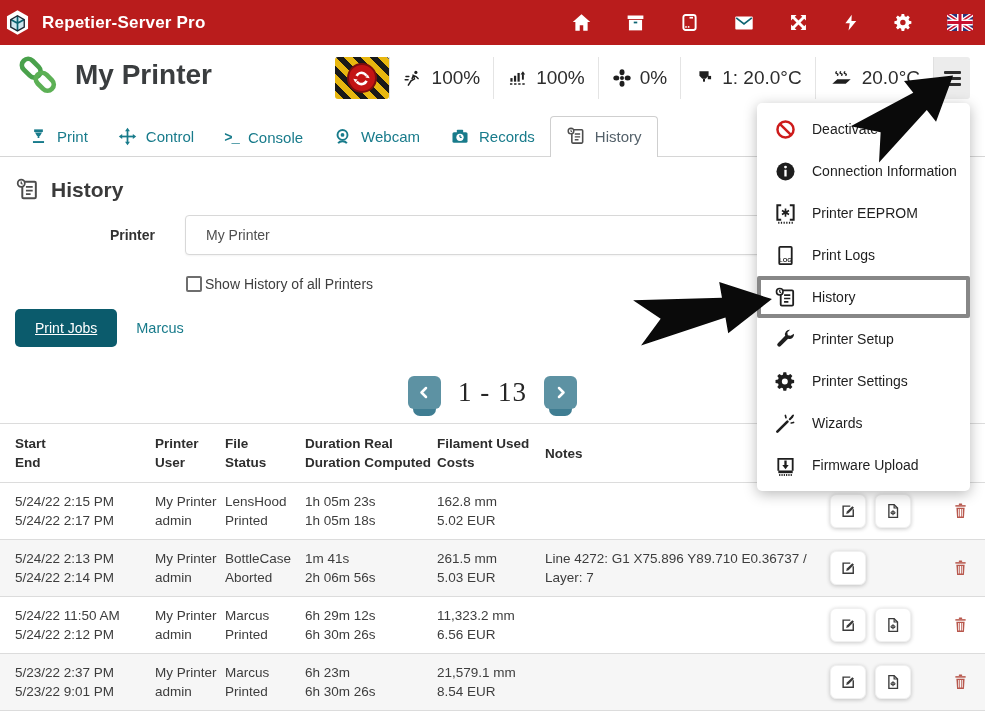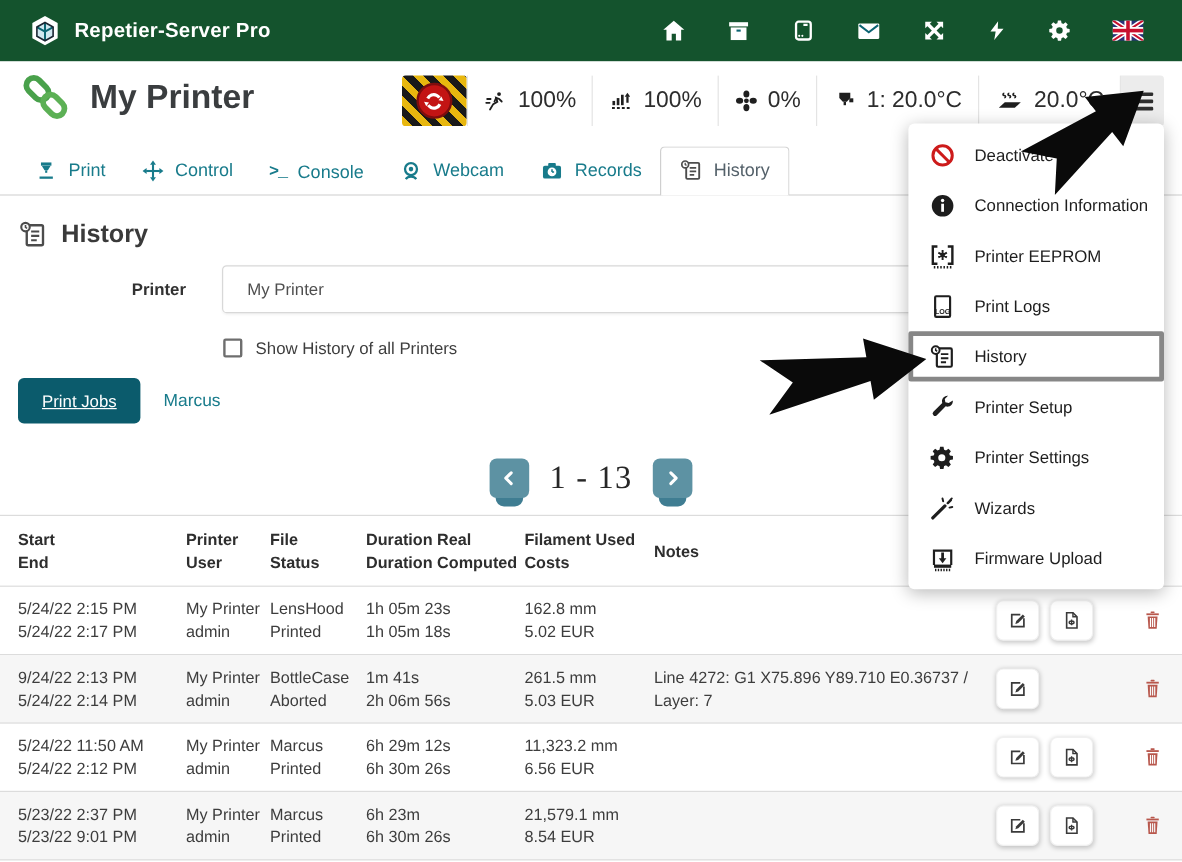--- a/index.html
+++ b/index.html
@@ -4,21 +4,21 @@
 <style>
   * { margin:0; padding:0; box-sizing:border-box; }
   html,body { width:985px; height:718px; }
   body {
     font-family:"Liberation Sans","DejaVu Sans",sans-serif;
     background:#fff; color:#333; overflow:hidden; position:relative;
   }
   svg { display:block; }
 
   
-  .navbar { height:51px; background:#14532d; display:flex; align-items:center; padding:0 24px; }
+  .navbar { height:45px; background:#b91c1c; display:flex; align-items:center; padding:0 4px; }
   .brand { color:#fff; font-size:17px; font-weight:600; margin-left:11px; letter-spacing:.2px; }
   .nav-icons { margin-left:auto; display:flex; align-items:center; gap:33px; padding-right:8px; }
   .nav-ic { color:#fff; cursor:pointer; }
 
   
   .pheader { height:60px; position:relative; display:flex; align-items:center; padding:0 15px; }
   .ptitle { font-size:28px; font-weight:700; color:#3a3d3f; margin-left:14px; }
 
   .statusbar { position:absolute; right:15px; top:12px; height:42px; display:flex; align-items:stretch; }
   .estop { width:54px; display:flex; align-items:center; justify-content:center; border-radius:3px; cursor:pointer;
@@ -47,21 +47,21 @@
   .h2row { display:flex; align-items:center; gap:11px; margin-top:20px; }
   .h2row svg { color:#4c4c4c; }
   .h2 { font-size:21px; font-weight:700; color:#3a3a3a; }
 
   .form-row { display:flex; margin-top:13px; }
   .form-label { width:140px; text-align:right; font-weight:700; font-size:14px; color:#323232; padding-top:12px; }
   .select-box { margin-left:30px; width:585px; height:40px; border:1px solid #d8d8d8; border-radius:4px;
     background:#fff; display:flex; align-items:center; padding:0 20px; font-size:14px; color:#4f4f4f;
     box-shadow:0 1px 2px rgba(0,0,0,.05); cursor:pointer; }
 
-  .checkbox-row { margin:21px 0 0 171px; display:flex; align-items:center; gap:11px; font-size:14px; color:#3e3e3e; cursor:pointer; }
+  .checkbox-row { margin:21px 0 0 171px; display:flex; align-items:center; gap:3px; font-size:14px; color:#3e3e3e; cursor:pointer; }
   .checkbox { width:16px; height:16px; border:2px solid #6e6e6e; border-radius:2px; background:#fff; }
 
   .jobs-row { margin-top:17px; display:flex; align-items:center; gap:19px; }
   .btn-primary { background:#0b5b6c; color:#fff; font-size:14px; padding:11px 20px; border-radius:5px; border:none; cursor:pointer;text-decoration:underline; }
   .link-summary { color:#187b8b; font-size:14.5px; cursor:pointer; }
 
   .pagination { margin-top:29px; display:flex; justify-content:center; align-items:center; gap:17px;font-family:Liberation Serif, serif; }
   .page-btn { position:relative; width:33px; height:33px; background:#5d92a3; border-radius:6px; border:none;
     display:flex; align-items:center; justify-content:center; cursor:pointer; }
   .page-btn::after { content:""; position:absolute; left:5px; right:5px; bottom:-7px; height:12px;
@@ -446,21 +446,21 @@
               <rect x="5.5" y="4.6" width="13" height="1.9"></rect>
               <path d="M6.8 7.8h10.4l-.9 13H7.7z"></path>
               <path d="M9.8 9.6v9.4M12 9.6v9.4M14.2 9.6v9.4" stroke="#fff" stroke-width="1.3"></path>
             </svg>
           </button>
       </div>
     </div>
 
     <div class="hrow alt">
       <div class="cell c1">
-          <div>9/24/22 2:13 PM</div>
+          <div>5/24/22 2:13 PM</div>
           <div>5/24/22 2:14 PM</div>
         </div>
       <div class="cell c2">
           <div>My Printer</div>
           <div>admin</div>
         </div>
       <div class="cell c3">
           <div>BottleCase</div>
           <div>Aborted</div>
         </div>

